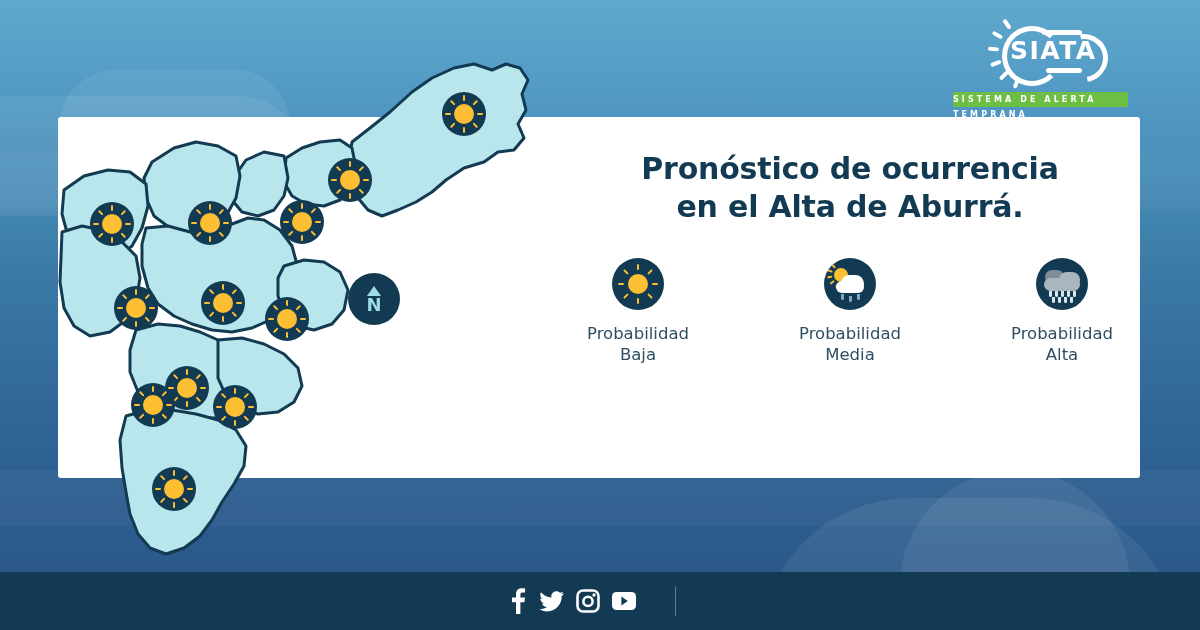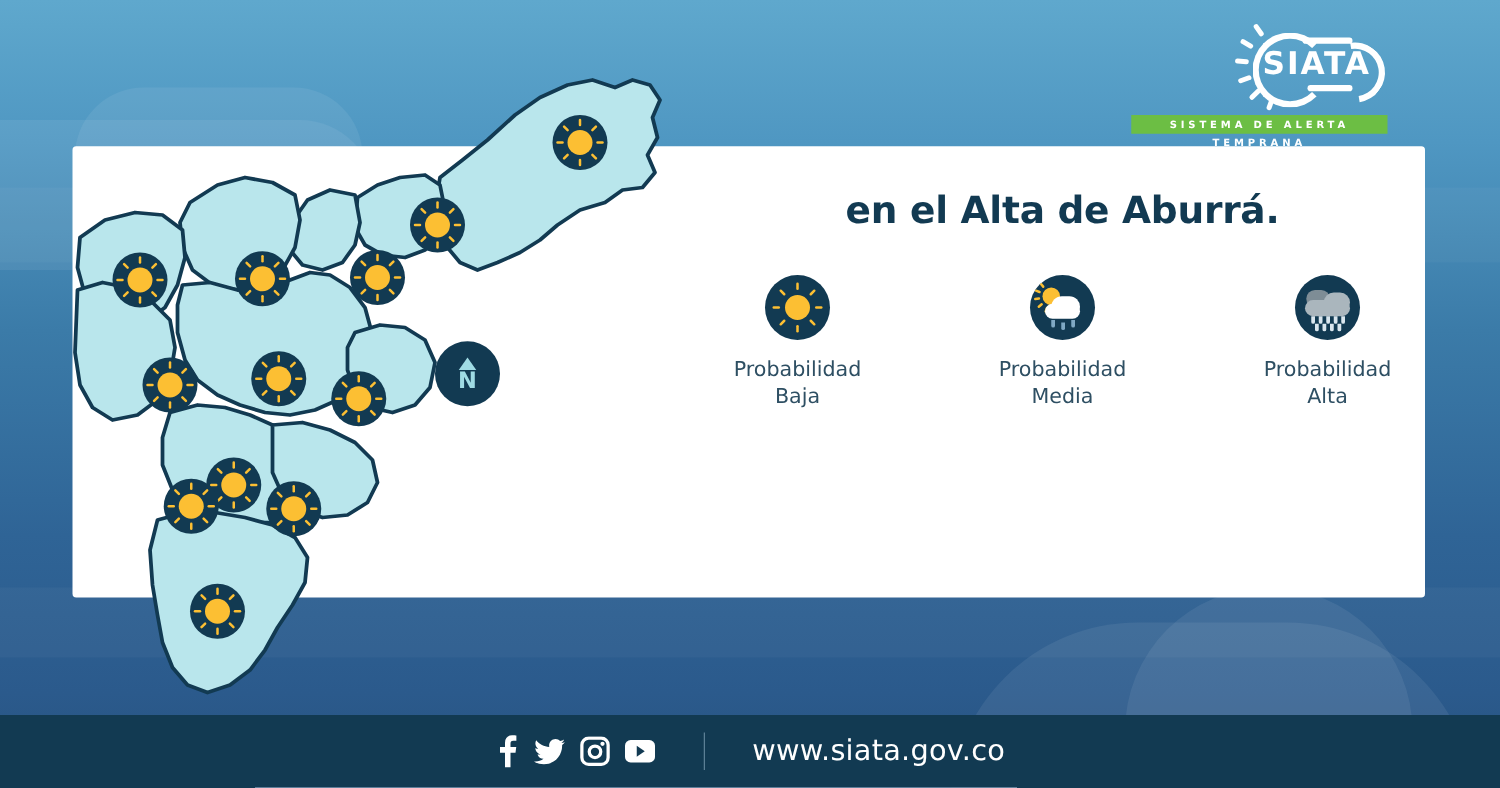--- a/index.html
+++ b/index.html
@@ -46,22 +46,22 @@
 
   .area-logo{width:92px;height:86px;background:#6cbe44;position:relative;}
   .area-script{
     position:absolute;left:0;right:0;top:8px;text-align:center;color:#fff;
     font-family:"DejaVu Serif",serif;font-style:italic;font-weight:700;font-size:34px;
     letter-spacing:-.5px;
   }
   .area-l1{position:absolute;left:0;right:0;top:56px;text-align:center;color:#fff;font-size:10.5px;font-weight:700;letter-spacing:.2px;}
   .area-l2{position:absolute;left:0;right:0;top:68px;text-align:center;color:#fff;font-size:11px;}
   .tagline{
-    position:absolute;right:90px;top:92px;width:205px;height:15px;background:#6cbe44;
-    color:#fff;font-size:8px;font-weight:700;letter-spacing:3.1px;text-align:center;line-height:15px;
+    position:absolute;right:72px;top:92px;width:175px;height:15px;background:#6cbe44;
+    color:#fff;font-size:8px;font-weight:700;letter-spacing:3.1px;text-align:left;line-height:15px;
   }
 
   
   .card{
     position:absolute;left:58px;top:117px;width:1082px;height:361px;background:#fff;border-radius:3px;
   }
 
   
   .map-wrap{position:absolute;left:40px;top:20px;width:520px;height:580px;}
   .map-svg{position:absolute;left:0;top:0;}
@@ -302,20 +302,21 @@
         </div>
       </div>
     <div class="compass">
       <div class="compass-arrow"></div>
       <div class="compass-n">N</div>
     </div>
   </div>
 
   <div class="content">
     <div class="title">
+      <div>Pronóstico de ocurrencia</div>
       <div>en el Alta de Aburrá.</div>
     </div>
 
     <div class="legend">
       <div class="leg-item">
         <div class="leg-icon">
           <div class="li-sun"></div>
           <div id="leg-rays-1">
               <div class="li-ray" style="transform: rotate(0deg);"></div>
               <div class="li-ray" style="transform: rotate(45deg);"></div>
@@ -393,16 +394,15 @@
             <rect x="1.5" y="1.5" width="21" height="21" rx="5.5" fill="none" stroke="#fff" stroke-width="2.6"></rect>
             <circle cx="12" cy="12.4" r="4.6" fill="none" stroke="#fff" stroke-width="2.6"></circle>
             <circle cx="18" cy="6" r="1.7" fill="#fff"></circle>
           </svg>
         <svg width="26" height="20" viewBox="0 0 26 20">
             <rect x="1" y="1" width="24" height="18" rx="4.5" fill="#fff"></rect>
             <path fill="#123a52" d="M10.4 5.6l6.4 4.4-6.4 4.4z"></path>
           </svg>
       </div>
       <div class="divider"></div>
-      <div class="url">www.siata.gov.co</div>
     </div>
   </div>
 </div>
 
 </body></html>

